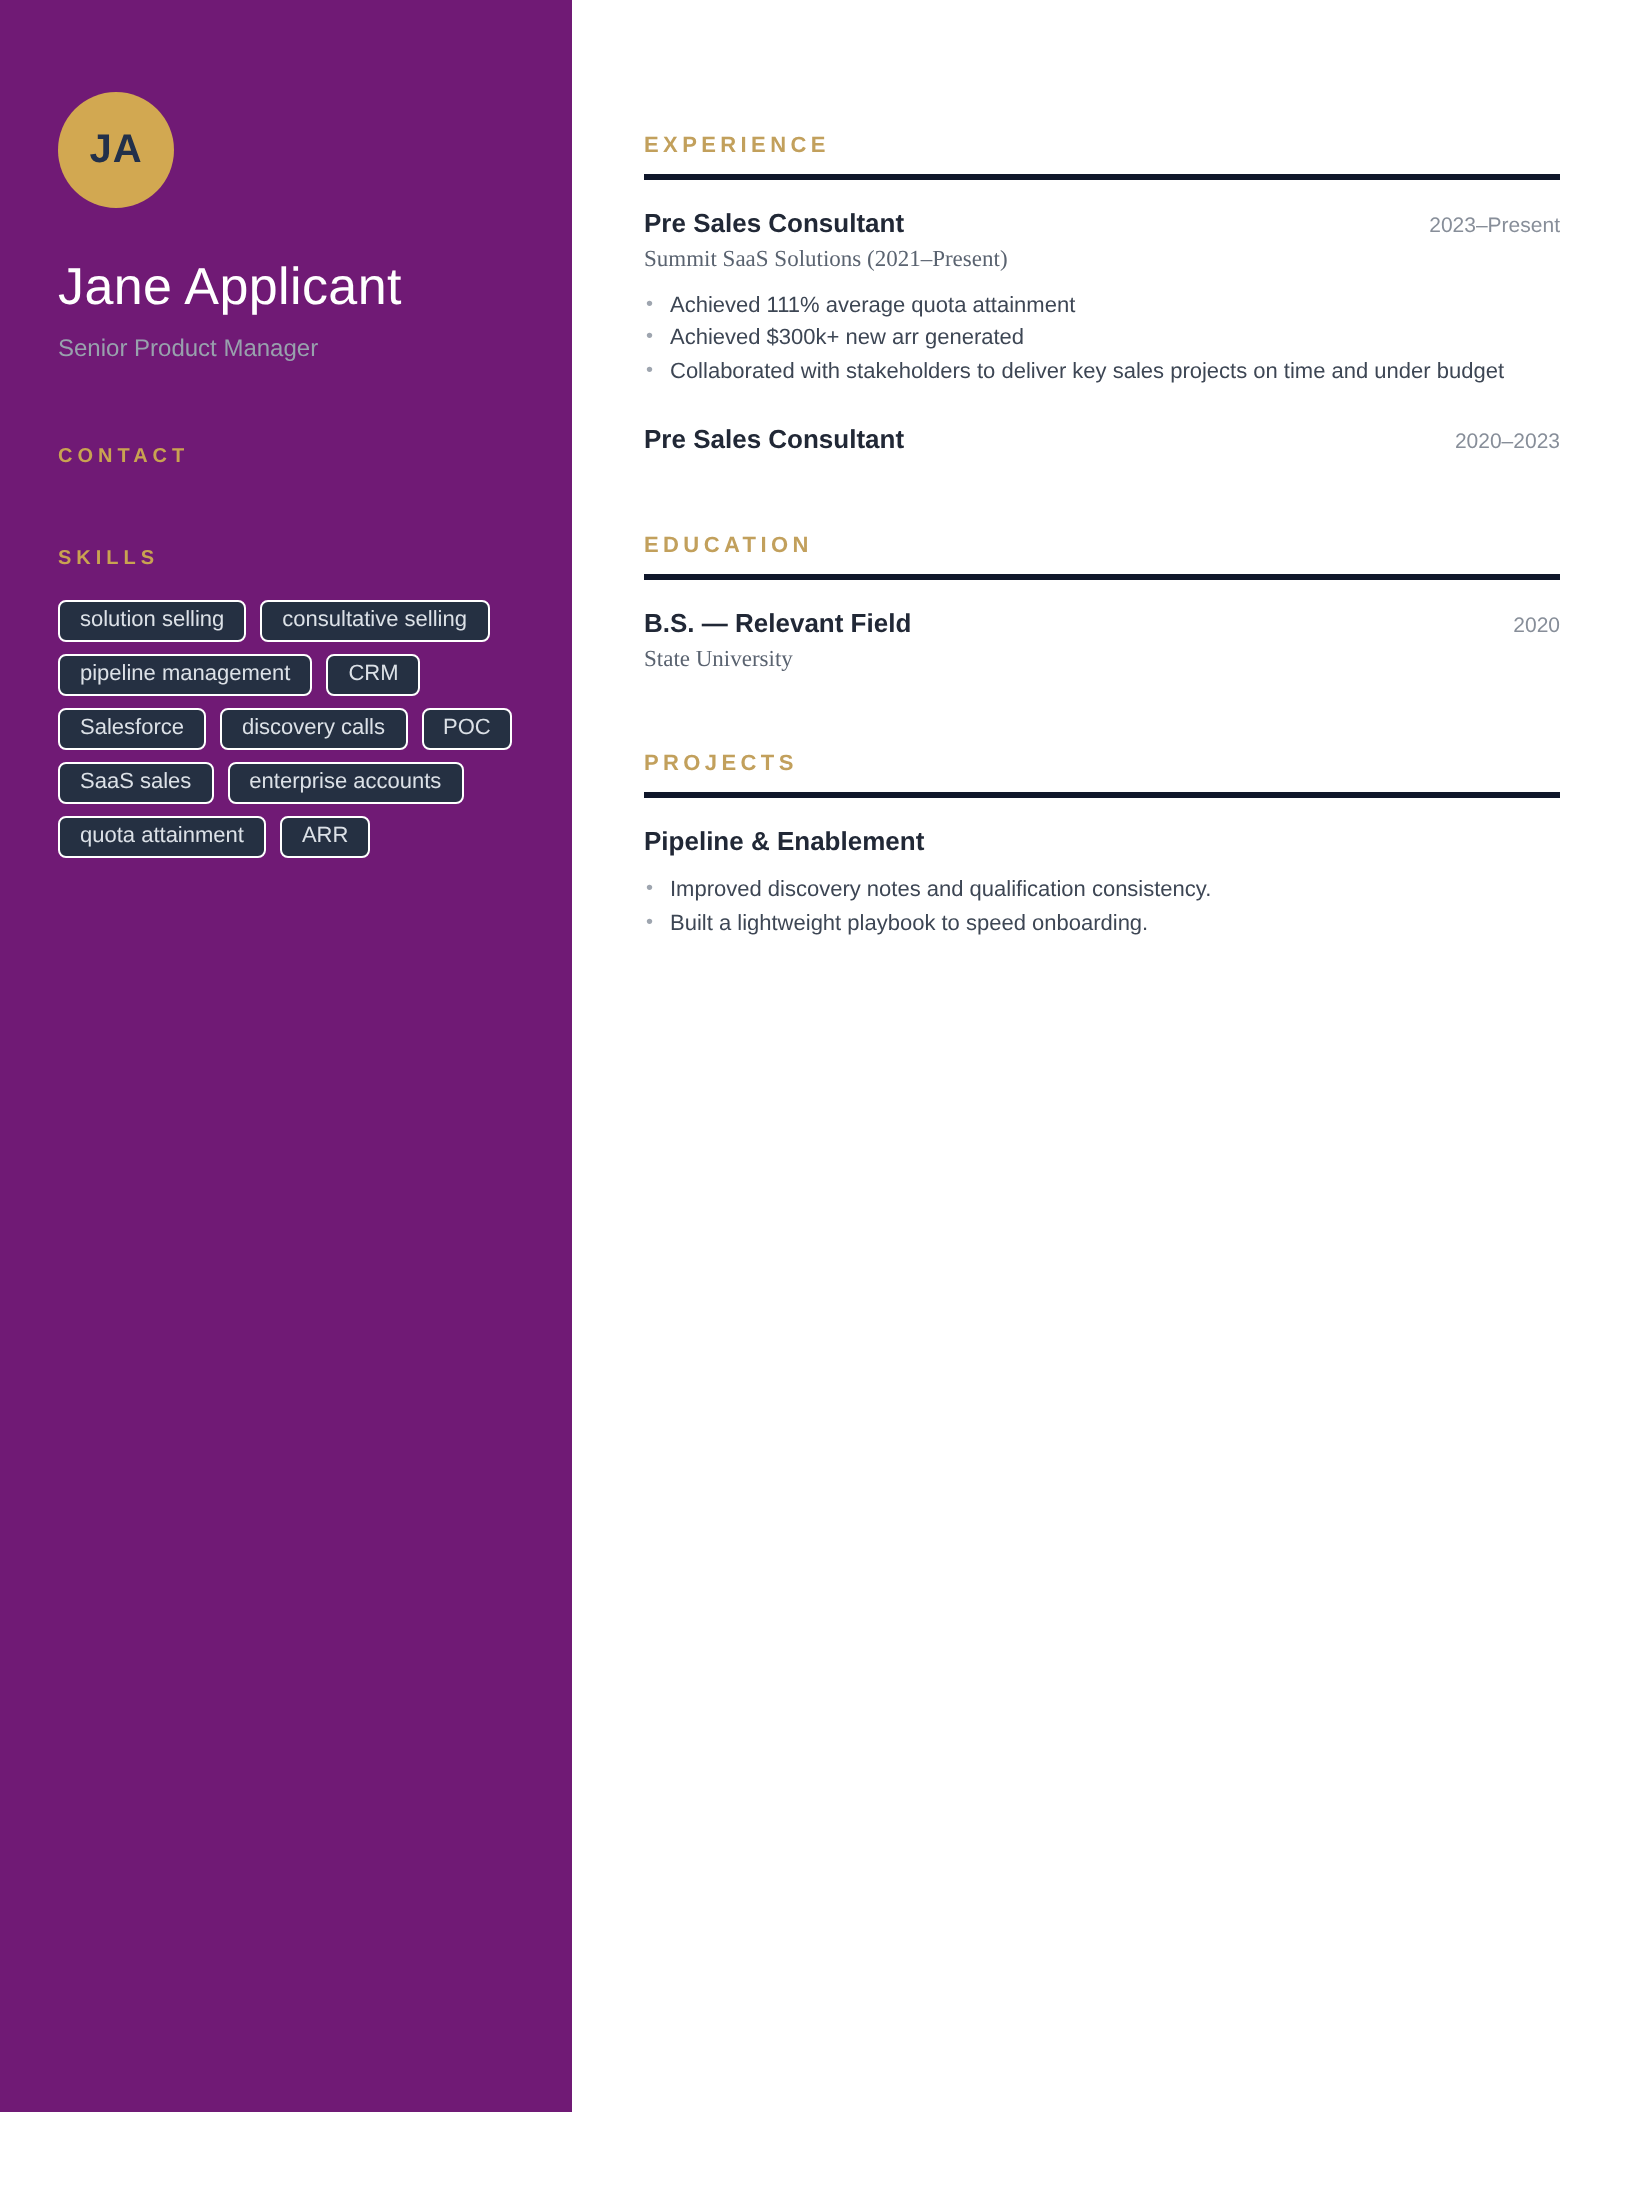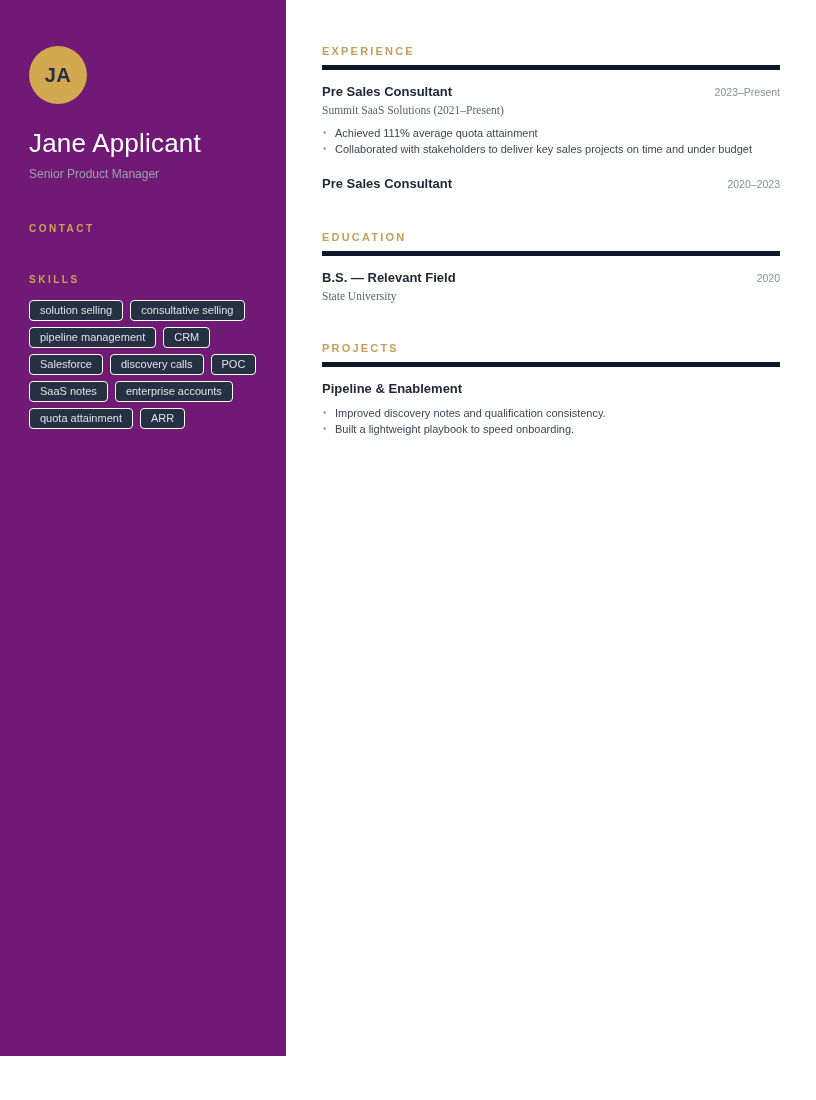--- a/index.html
+++ b/index.html
@@ -79,22 +79,23 @@
     padding: 45px 36px 0 36px;
     color: #3d4654;
   }
   .section { margin-bottom: 40px; }
   .sec-heading {
     font-size: 11px;
     font-weight: 700;
     letter-spacing: 2.2px;
     color: #c2a05c;
     padding-bottom: 8px;
-    border-bottom: 5px solid #0f172a;
+    border-bottom: 3px solid #0f172a;
     margin-bottom: 14px;
+    margin-top: 22px;
   }
   .entry + .entry { margin-top: 18px; }
   .entry-head {
     display: flex;
     align-items: baseline;
     justify-content: space-between;
   }
   .entry-title {
     font-size: 13px;
     font-weight: 700;
@@ -156,21 +157,21 @@
           <span class="chip">pipeline management</span>
 
           <span class="chip">CRM</span>
 
           <span class="chip">Salesforce</span>
 
           <span class="chip">discovery calls</span>
 
           <span class="chip">POC</span>
 
-          <span class="chip">SaaS notes</span>
+          <span class="chip">SaaS sales</span>
 
           <span class="chip">enterprise accounts</span>
 
           <span class="chip">quota attainment</span>
 
           <span class="chip">ARR</span>
         </div>
     </aside>
 
     <main class="main">
@@ -181,20 +182,21 @@
         <article class="entry">
           <div class="entry-head">
             <span class="entry-title">Pre Sales Consultant</span>
             <span class="entry-date">2023–Present</span>
           </div>
           <div class="entry-sub">Summit SaaS Solutions (2021–Present)</div>
           <ul class="bullets">
 
               <li>Achieved 111% average quota attainment</li>
 
+              <li>Achieved $300k+ new arr generated</li>
 
               <li>Collaborated with stakeholders to deliver key sales projects on time and under budget</li>
             </ul>
         </article>
 
         <article class="entry">
           <div class="entry-head">
             <span class="entry-title">Pre Sales Consultant</span>
             <span class="entry-date">2020–2023</span>
           </div>

